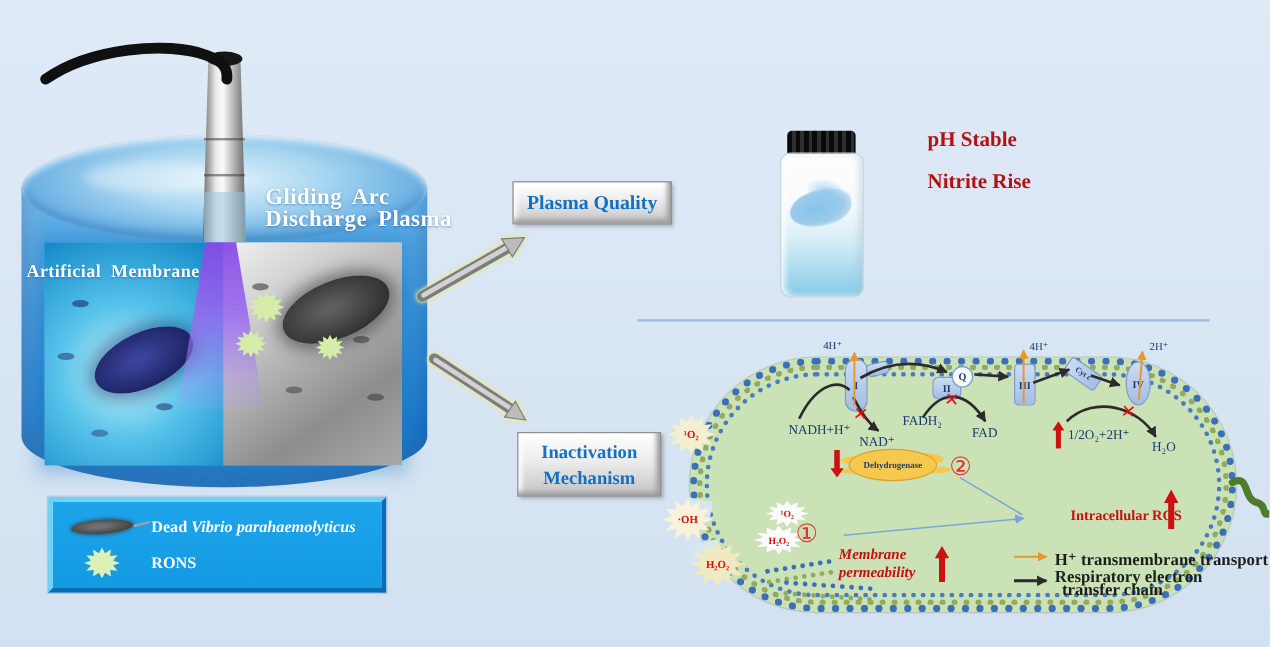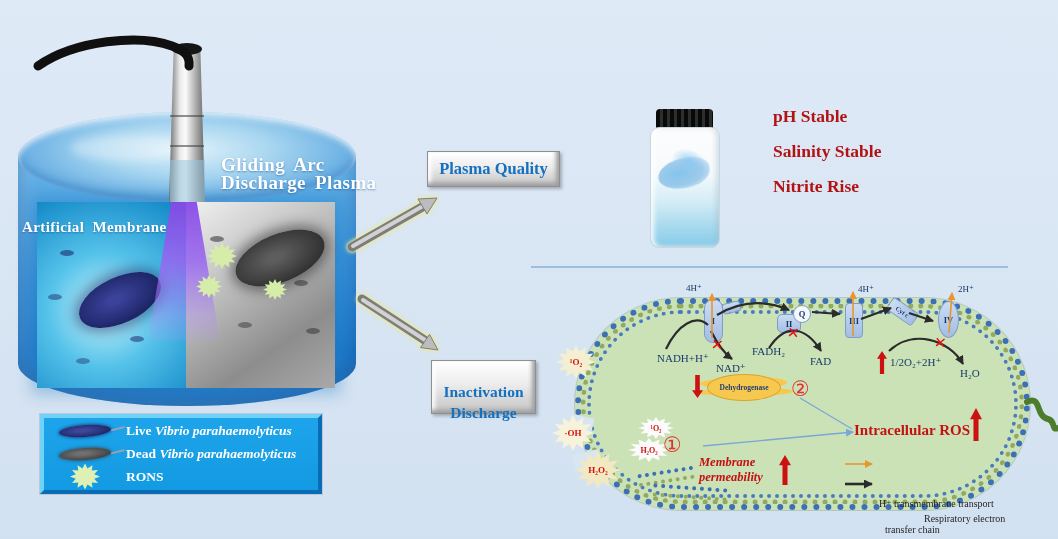--- a/index.html
+++ b/index.html
@@ -65,21 +65,21 @@
   
   .burst{position:absolute;display:flex;align-items:center;justify-content:center;
     font-weight:bold;color:#d41212;z-index:7;
     clip-path:polygon(100% 50%,80.9% 58.3%,93.3% 75%,72.6% 72.6%,75% 93.3%,58.3% 80.9%,50% 100%,41.7% 80.9%,25% 93.3%,27.4% 72.6%,6.7% 75%,19.1% 58.3%,0% 50%,19.1% 41.7%,6.7% 25%,27.4% 27.4%,25% 6.7%,41.7% 19.1%,50% 0%,58.3% 19.1%,75% 6.7%,72.6% 27.4%,93.3% 25%,80.9% 41.7%);}
   
   .btn3d{position:absolute;z-index:8;text-align:center;color:#1470c0;font-weight:bold;
     background:linear-gradient(180deg,#ffffff 0%,#ececec 45%,#c3c3c3 100%);
     border:1px solid #8f8f8f;
     box-shadow:inset -3px -3px 4px #9e9e9e,inset 3px 3px 4px #ffffff,2px 2px 3px rgba(60,60,60,.35);}
   .btn-wq{left:427px;top:151px;width:131px;height:34px;font-size:16.5px;line-height:34px;}
-  .btn-im{left:431px;top:360px;width:105px;height:54px;font-size:15.5px;line-height:21px;padding-top:20px;box-sizing:border-box;}
+  .btn-im{left:431px;top:360px;width:120px;height:54px;font-size:15.5px;line-height:21px;padding-top:6px;box-sizing:border-box;}
   
   .bottle-cap{left:656px;top:109px;width:57px;height:20px;z-index:5;border-radius:4px 4px 2px 2px;
     background:repeating-linear-gradient(90deg,#090909 0 4px,#2e2e2e 4px 7px);}
   .bottle-body{left:650px;top:127px;width:68px;height:119px;z-index:5;border-radius:9px;
     background:linear-gradient(180deg,#fdfdfd 0%,#f6fafc 38%,#d4ecf6 62%,#a9daee 82%,#86cbe8 100%);
     border:1px solid #c8d6de;box-shadow:inset 3px 0 5px rgba(255,255,255,.9),inset -3px 0 5px rgba(150,180,200,.4);}
   .splash{left:658px;top:158px;width:52px;height:30px;z-index:6;border-radius:60% 40% 55% 45%;
     background:radial-gradient(ellipse at 40% 50%,rgba(120,190,235,.9) 0%,rgba(90,165,220,.55) 55%,rgba(120,190,235,0) 100%);
     transform:rotate(-8deg);filter:blur(.5px);}
   .splash2{left:672px;top:150px;width:34px;height:22px;z-index:6;border-radius:50% 60% 40% 55%;
@@ -107,21 +107,21 @@
   .navy{position:absolute;z-index:8;color:#1b3a6b;font-weight:normal;font-size:11px;white-space:nowrap;}
   .proton{font-size:9px;}
   .redtxt{position:absolute;z-index:8;color:#c41111;font-weight:bold;white-space:nowrap;}
   .xmark{position:absolute;z-index:9;color:#e81212;font-weight:900;font-size:15px;
     font-family:"DejaVu Sans",sans-serif;transform:rotate(6deg);line-height:14px;}
   .arrow-red{position:absolute;z-index:9;background:#cc1111;
     clip-path:polygon(50% 0,100% 34%,71% 34%,71% 100%,29% 100%,29% 34%,0 34%);}
   .arrow-red.down{transform:rotate(180deg);}
   .stepnum{position:absolute;z-index:9;color:#e23030;font-size:21px;line-height:21px;
     font-family:"DejaVu Sans",sans-serif;}
-  .chain-label{position:absolute;z-index:8;color:#1e1e1e;font-weight:normal;font-size:10px;white-space:nowrap;margin-top:39px;}
+  .chain-label{position:absolute;z-index:8;color:#1e1e1e;font-weight:bold;font-size:14px;white-space:nowrap;}
   svg.overlay{position:absolute;left:0;top:0;z-index:6;pointer-events:none;}
   .glow{filter:drop-shadow(0 0 1.5px #ecec9e) drop-shadow(0 0 2px #e6e696);}
   .vert-label{transform:rotate(-55deg);}
   .vert-label span{display:block;transform:rotate(90deg);font-size:6.5px;white-space:nowrap;}
 </style>
 </head>
 <body>
 
 <div id="canvas">
 
@@ -147,51 +147,44 @@
   <div class="abs esub"></div>
   <div class="abs reactor-label plasma-label">
     <div>Gliding Arc</div>
     <div>Discharge Plasma</div>
   </div>
   <div class="abs reactor-label seawater-label">Artificial Membrane</div>
 
   <div class="abs legend-box">
     <div class="legend-row">
       <div class="legend-icon-zone">
-          <div class="bact live"></div>
-        </div>
-      <div class="legend-text"><span>Live </span><i>Vibrio parahaemolyticus</i></div>
-    </div>
-    <div class="legend-row">
-      <div class="legend-icon-zone">
           <div class="bact dead"></div>
         </div>
       <div class="legend-text"><span>Dead </span><i>Vibrio parahaemolyticus</i></div>
     </div>
     <div class="legend-row">
       <div class="legend-icon-zone">
           <div class="burst" style="position:static;width:30px;height:26px;background:#dff0b4;"></div>
         </div>
       <div class="legend-text">RONS</div>
     </div>
   </div>
 
   <div class="btn3d btn-wq">Plasma Quality</div>
   <div class="btn3d btn-im">
     <div>Inactivation</div>
-    <div>Discharge</div>
+    <div>Mechanism</div>
   </div>
 
   <div class="abs bottle-cap"></div>
   <div class="abs bottle-body"></div>
   <div class="abs splash"></div>
   <div class="abs splash2"></div>
   <div class="abs findings">
     <div class="finding">pH Stable</div>
-    <div class="finding">Salinity Stable</div>
     <div class="finding">Nitrite Rise</div>
   </div>
   <div class="abs divider"></div>
 
   <div class="abs cell-bg"></div>
   <div class="ring ring1"></div>
   <div class="ring ring2"></div>
   <div class="ring ring3"></div>
   <div class="gap" style="left:569px;top:416px;width:24px;height:15px;transform:rotate(12deg);"></div>
   <div class="gap" style="left:574px;top:452px;width:26px;height:15px;transform:rotate(-14deg);"></div>
@@ -235,25 +228,25 @@
   <div class="burst" style="left:575px;top:451px;width:46px;height:38px;background:#f0e9c2;font-size:9px;">H₂O₂</div>
 
   <div class="burst" style="left:638px;top:417px;width:36px;height:22px;background:#fbfbfb;font-size:8px;">¹O₂</div>
   <div class="burst" style="left:628px;top:438px;width:42px;height:24px;background:#fbfbfb;font-size:8px;">H₂O₂</div>
 
   <div class="redtxt" style="left:699px;top:455px;font-size:12.5px;line-height:15px;font-style:italic;">
     <div>Membrane</div>
     <div>permeability</div>
   </div>
   <div class="arrow-red" style="left:779px;top:455px;width:12px;height:30px;"></div>
-  <div class="redtxt" style="left:854px;top:422px;font-size:15px;">Intracellular ROS</div>
+  <div class="redtxt" style="left:892px;top:422px;font-size:12px;">Intracellular ROS</div>
   <div class="arrow-red" style="left:970px;top:408px;width:12px;height:33px;"></div>
 
   <div class="chain-label" style="left:879px;top:459px;">H⁺ transmembrane transport</div>
-  <div class="chain-label" style="left:924px;top:474px;text-align:right;">Respiratory electron</div>
+  <div class="chain-label" style="left:879px;top:474px;text-align:right;">Respiratory electron</div>
   <div class="chain-label" style="left:885px;top:485px;">transfer chain</div>
 
   <svg class="overlay" width="1058" height="539" viewBox="0 0 1058 539">
     <defs>
       <marker id="mkB" markerUnits="userSpaceOnUse" markerWidth="9" markerHeight="9" refX="8" refY="4.5" orient="auto">
         <path d="M0,0 L9,4.5 L0,9 z" fill="#2b2b2b"></path>
       </marker>
       <marker id="mkO" markerUnits="userSpaceOnUse" markerWidth="8" markerHeight="8" refX="7" refY="4" orient="auto">
         <path d="M0,0 L8,4 L0,8 z" fill="#e8962e"></path>
       </marker>

